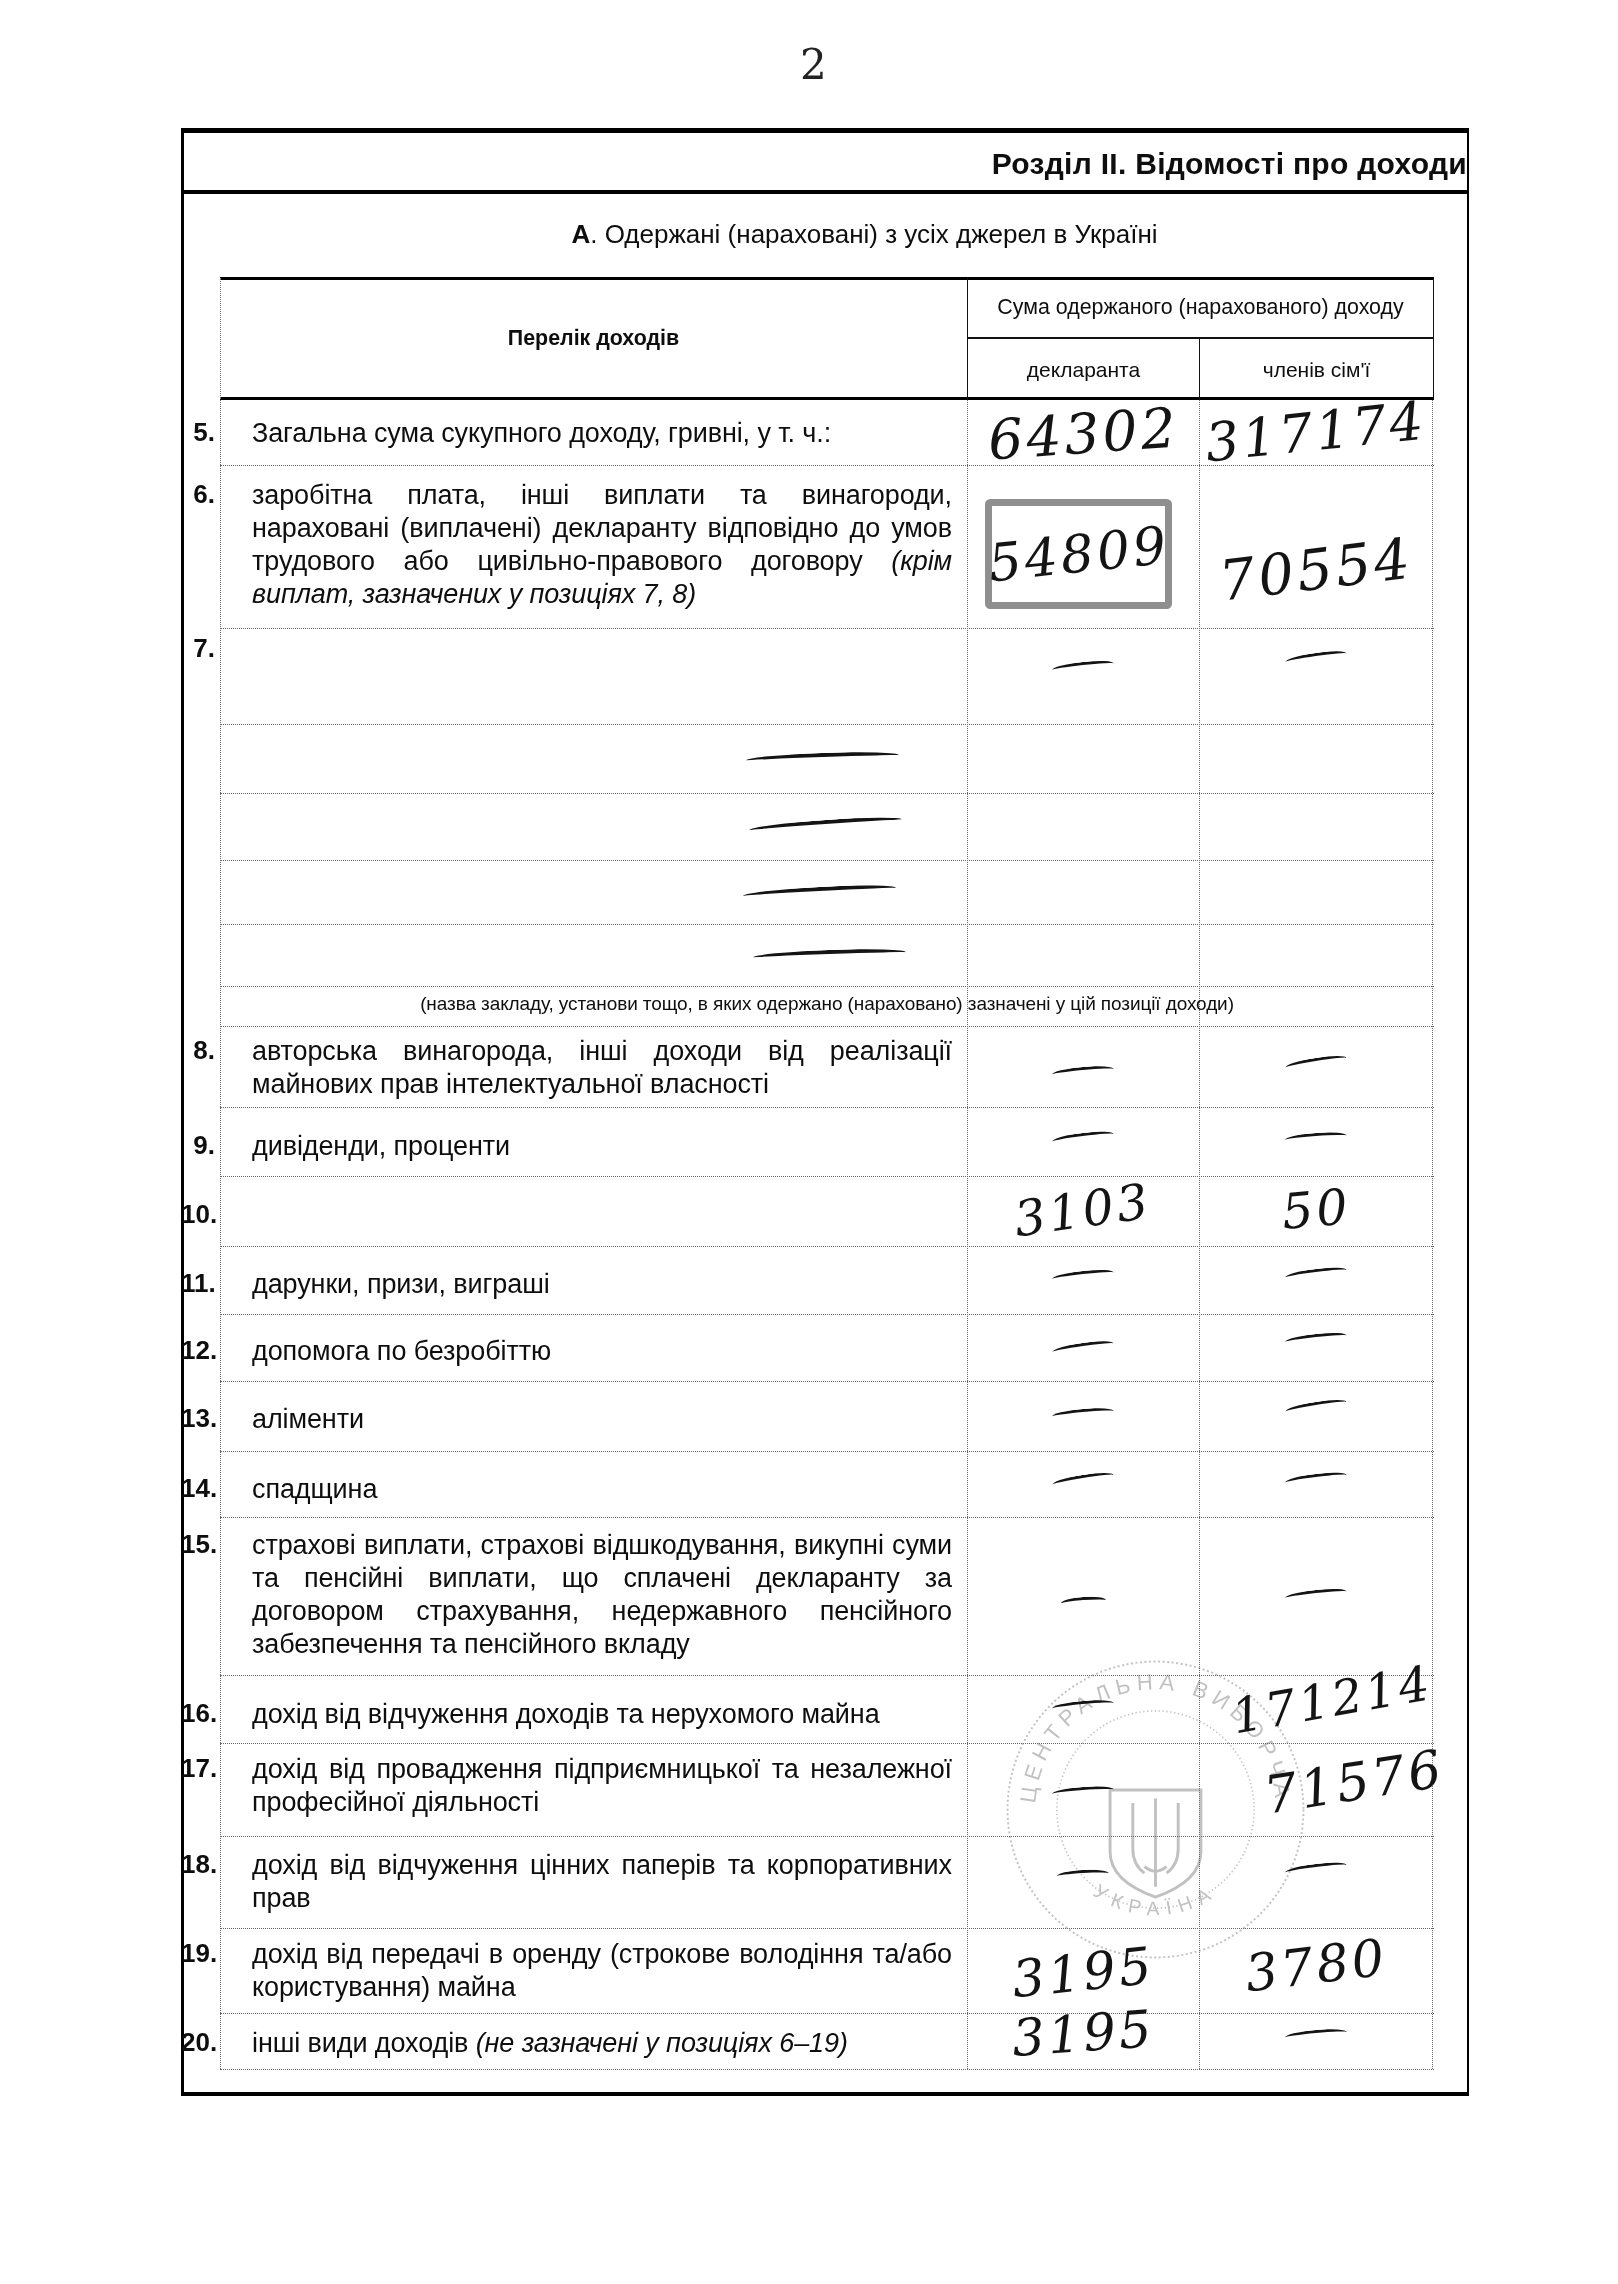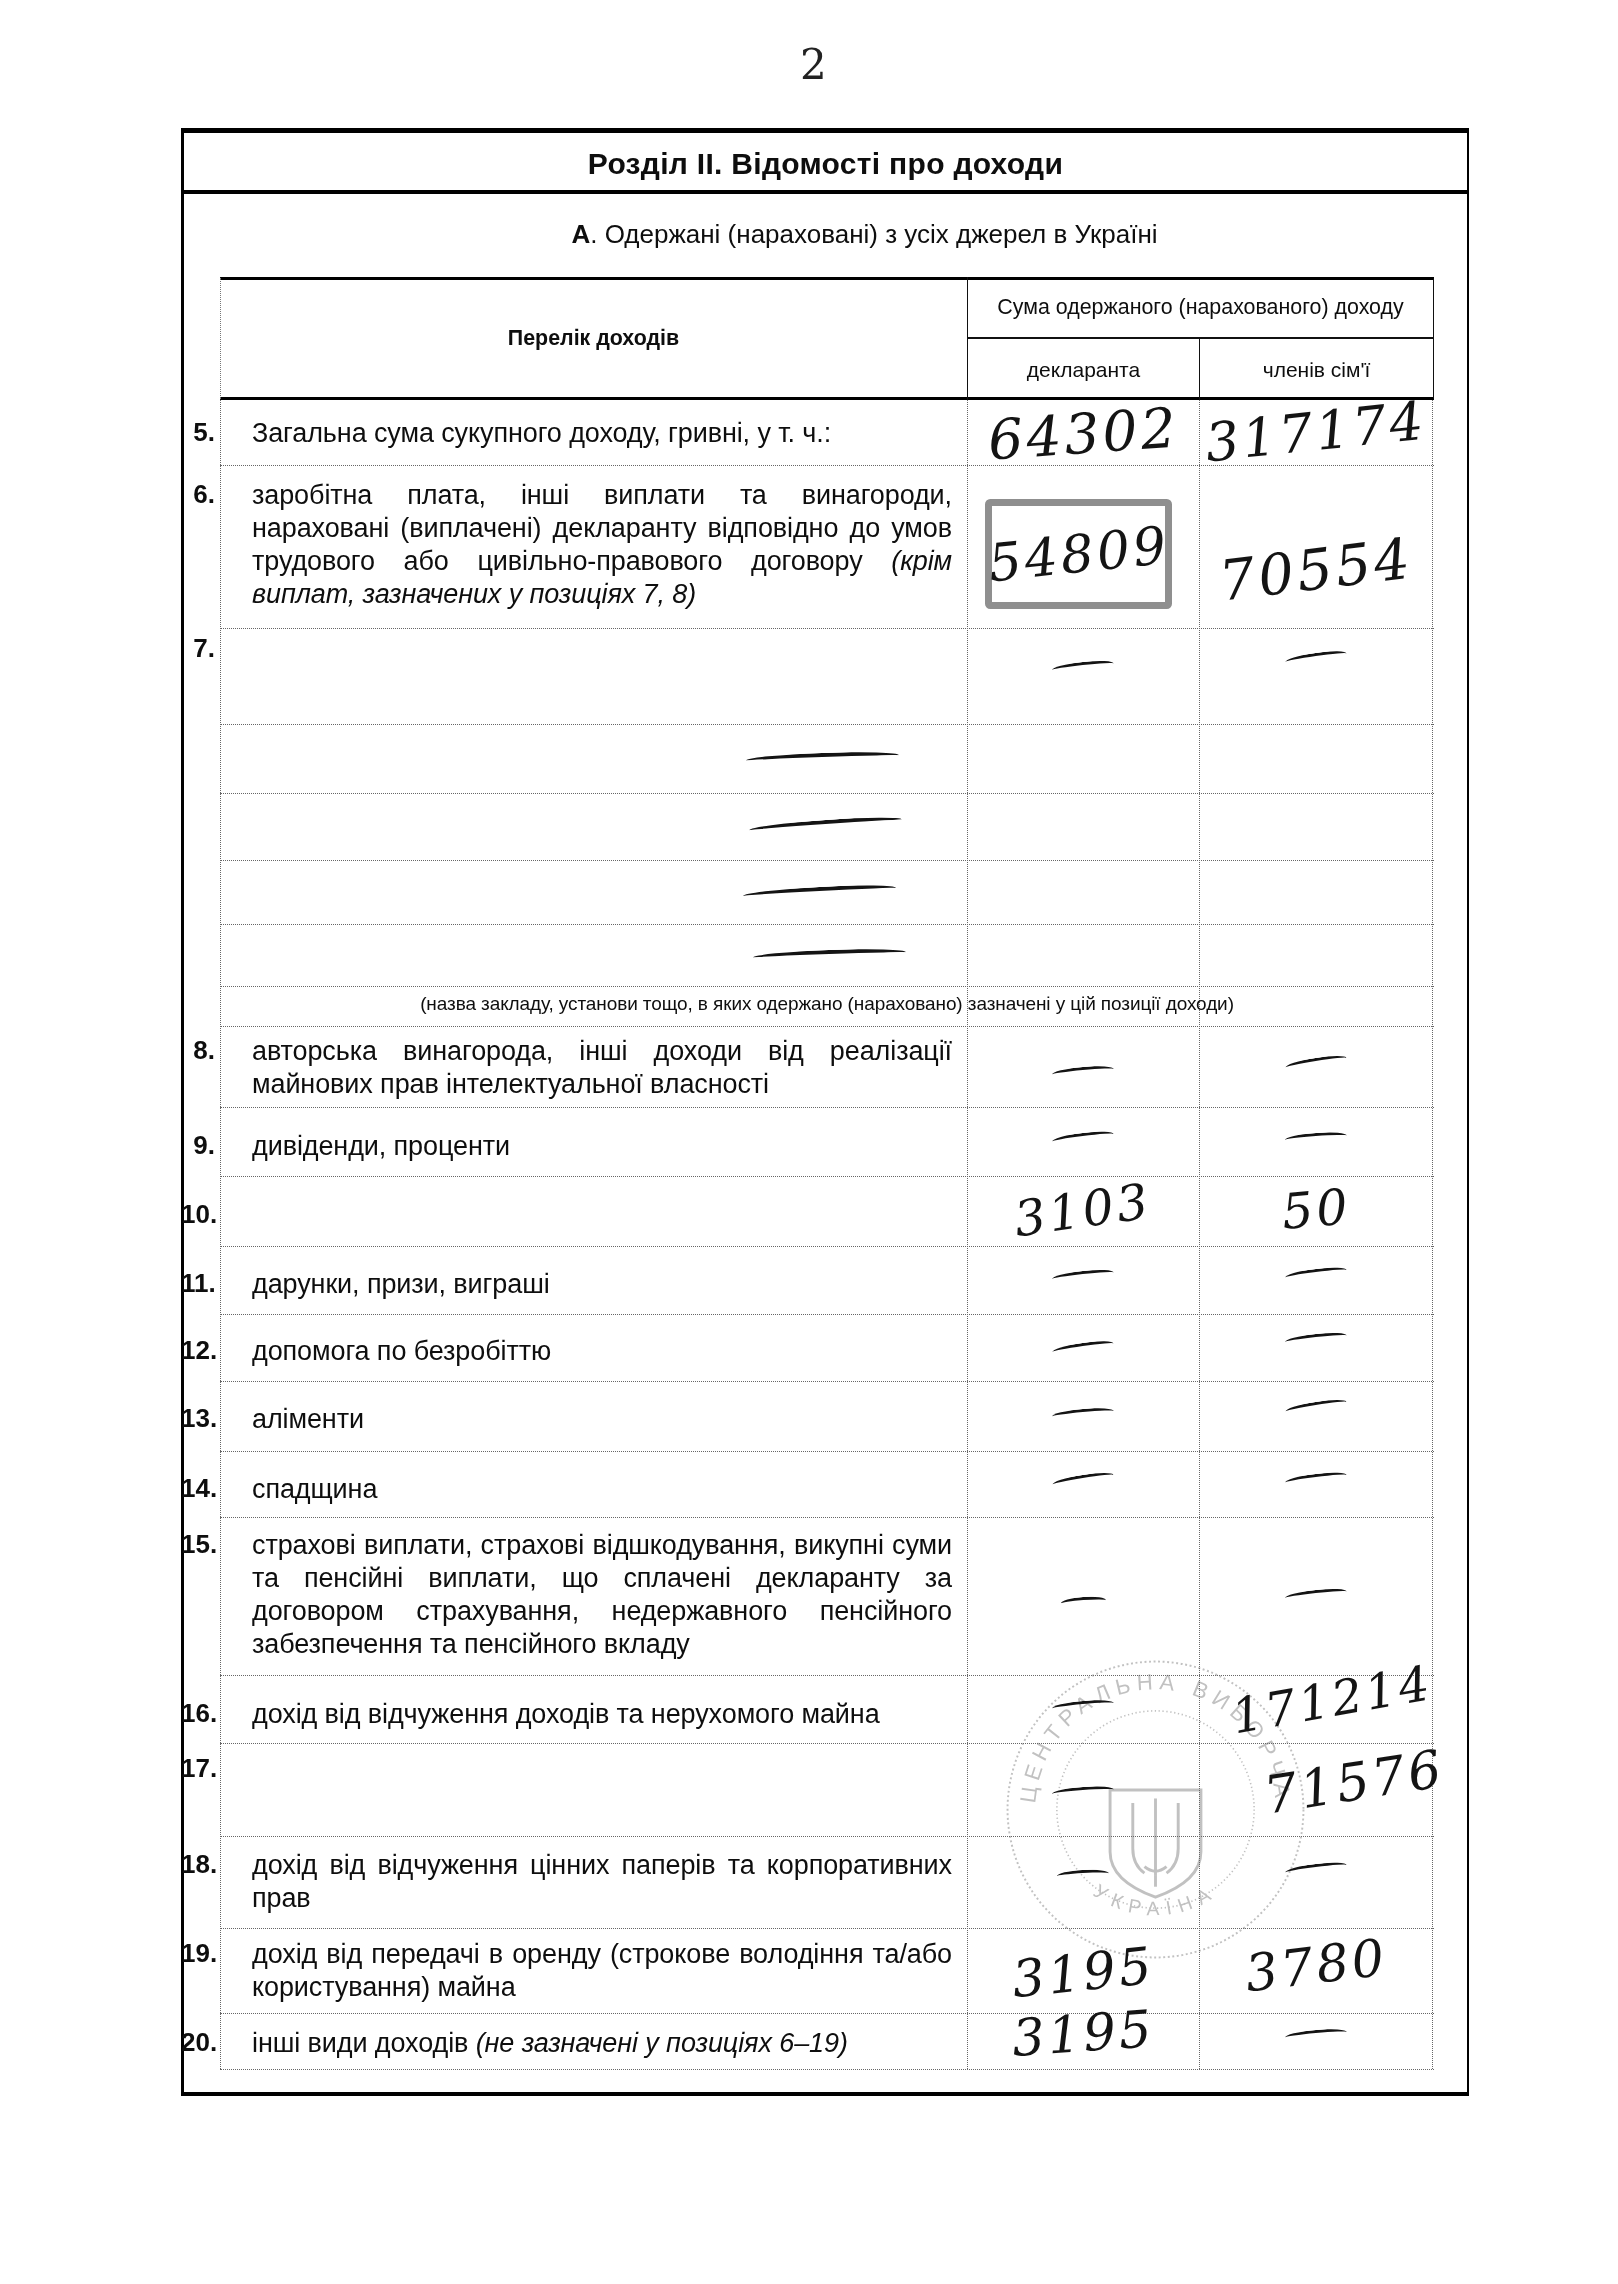--- a/index.html
+++ b/index.html
@@ -10,21 +10,21 @@
   .abs{position:absolute;}
 
   
   .pageno{left:800px;top:40px;font-family:"DejaVu Serif",serif;font-size:42px;color:#222;}
 
   
   .outer{
     left:181px;top:128px;width:1288px;height:1968px;box-sizing:border-box;
     border-top:5.8px solid #000;border-left:3.9px solid #000;border-right:2.6px solid #000;border-bottom:4.5px solid #000;
   }
-  .doc-title{left:0;top:14.3px;width:100%;text-align:center;font-size:30px;font-weight:bold;letter-spacing:0.3px;}
+  .doc-title{left:0;top:14.3px;width:100%;text-align:right;font-size:30px;font-weight:bold;letter-spacing:0.3px;}
   .title-rule{left:0;top:57px;width:100%;border-top:4.5px solid #000;}
   .section-line{left:39px;top:86px;width:100%;text-align:center;font-size:26px;}
   .section-line b{font-weight:bold;}
 
   
   .itable{left:36px;top:144px;width:1214px;height:1792px;}
 
   .thead{left:0;top:0;width:1214px;height:123px;box-sizing:border-box;
     border-top:3.2px solid #000;border-bottom:3.9px solid #000;border-left:1.3px dotted #777;border-right:1.3px solid #111;}
   .th-list{left:0;top:0;width:747px;height:123px;display:flex;align-items:center;justify-content:center;font-size:21.4px;font-weight:bold;}
@@ -282,20 +282,21 @@
         <div class="cell cdecl" style="top:11.7px;height:39px;" data-interactable="false">
           <div class="dashmark" style="transform:rotate(-5deg);" data-interactable="false"></div>
         </div>
         <div class="cell cfam" style="top:-9px;height:71px;" data-interactable="false">
           <span class="hw" style="font-size:48px;transform:rotate(-10deg) translateX(16px);" data-interactable="false">171214</span>
         </div>
       </div>
 
       <div class="abs row" style="top:1466px;height:92px;" data-interactable="false">
         <span class="num" style="top:10.4px;" data-interactable="false">17.</span>
+        <div class="desc" style="top:10.4px;" data-interactable="false">дохід від провадження підприємницької та незалежної професійної діяльності</div>
         <div class="cell cdecl" style="top:29px;height:39px;" data-interactable="false">
           <div class="dashmark" style="transform:rotate(-4deg);" data-interactable="false"></div>
         </div>
         <div class="cell cfam" style="top:9px;height:71px;" data-interactable="false">
           <span class="hw" style="font-size:52px;transform:rotate(-9deg) translateX(39px);" data-interactable="false">71576</span>
         </div>
       </div>
 
       <div class="abs row" style="top:1559px;height:92px;" data-interactable="false">
         <span class="num" style="top:13px;" data-interactable="false">18.</span>

